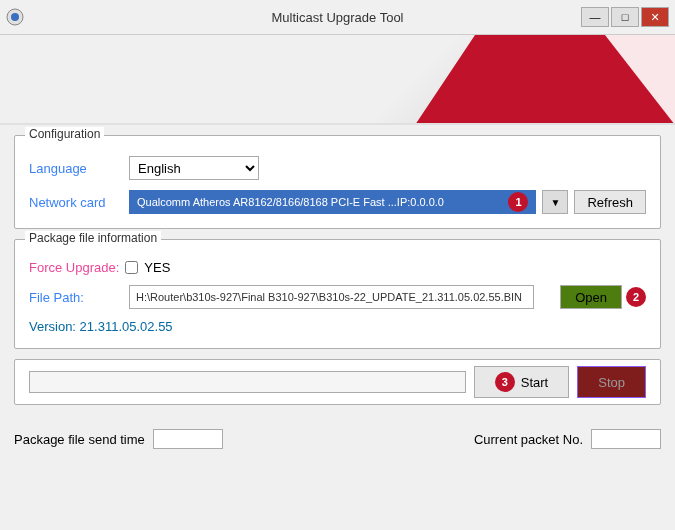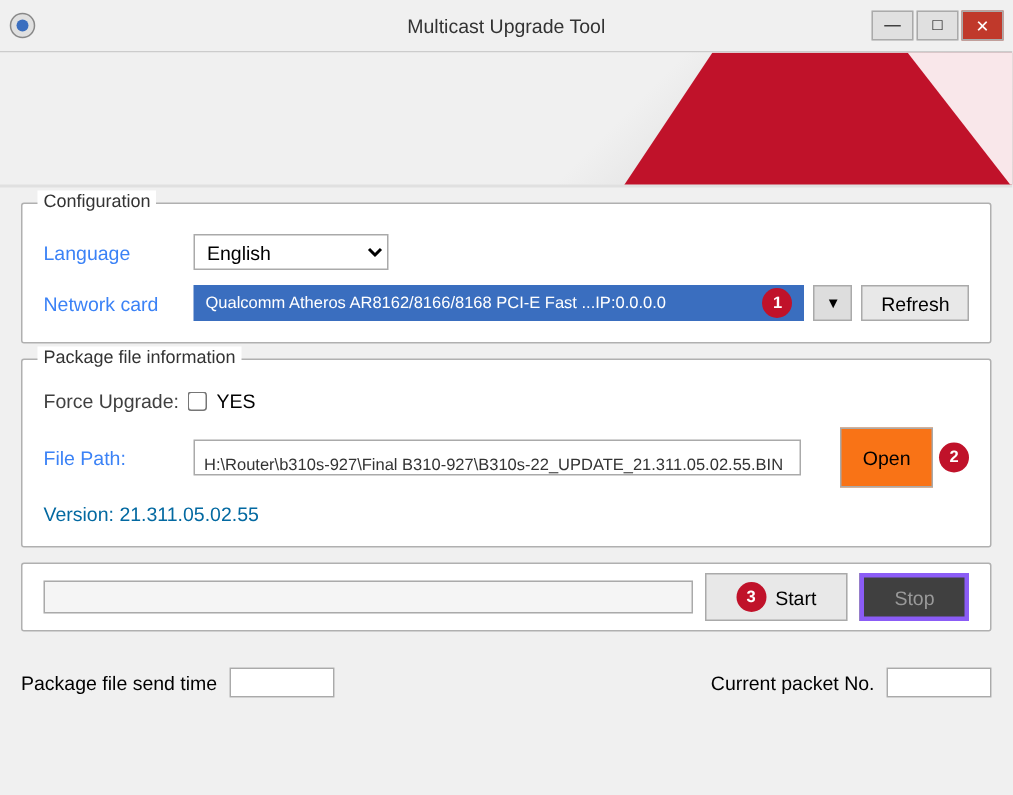--- a/index.html
+++ b/index.html
@@ -183,46 +183,46 @@
     }
 
     
     .force-upgrade-row {
       display: flex;
       align-items: center;
       gap: 6px;
       margin-top: 10px;
     }
     .checkbox-label {
-      color: #404040;
+      color: #ec4899;
       text-align: right;
     }
 
     .file-path-value {
       flex: 1;
       height: 24px;
       border: 1px solid #aaa;
       background: white;
       padding: 0 6px;
       font-size: 12px;
       color: #333;
       display: flex;
-      align-items: flex-end;
+      align-items: center;
       overflow: hidden;
       white-space: nowrap;
     }
     .open-btn-container {
       display: flex;
       align-items: center;
       gap: 4px;
     }
     .open-btn {
-      height: 40px;
+      height: 24px;
       padding: 0 14px;
-      background: #f97316;
+      background: #4d7c0f;
       border: 1px solid #aaa;
       cursor: pointer;
       font-size: 13px;
       margin-left: 20px;
     }
 
     .version-row {
       margin-top: 10px;
       color: #0369a1;
       font-size: 13px;
@@ -255,22 +255,22 @@
       border: 1px solid #aaa;
       cursor: pointer;
       font-size: 13px;
       display: flex;
       align-items: center;
       gap: 6px;
     }
     .stop-btn {
       height: 32px;
       padding: 0 20px;
-      background: #404040;
-      border: 3px solid #8b5cf6;
+      background: #7f1d1d;
+      border: 1px solid #8b5cf6;
       cursor: pointer;
       font-size: 13px;
       color: #999;
     }
 
     
     .bottom-info-row {
       display: flex;
       align-items: center;
       justify-content: space-between;

